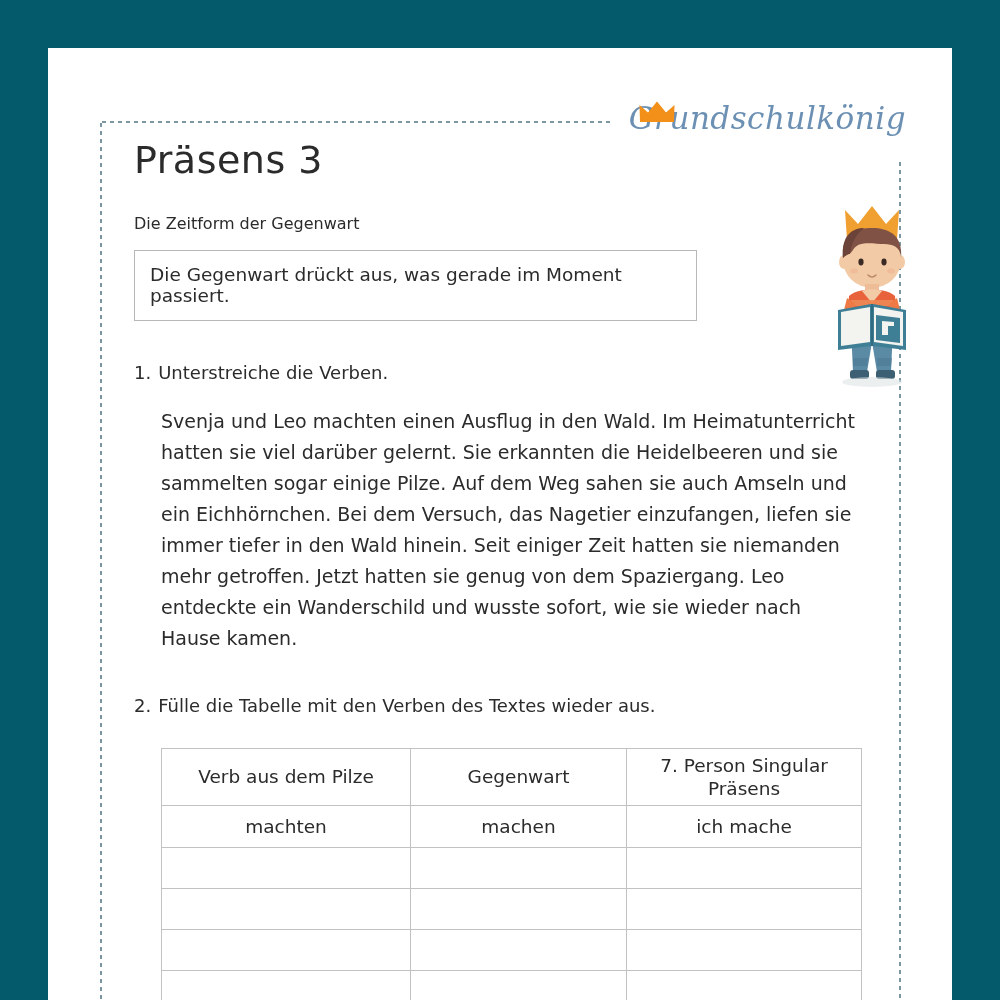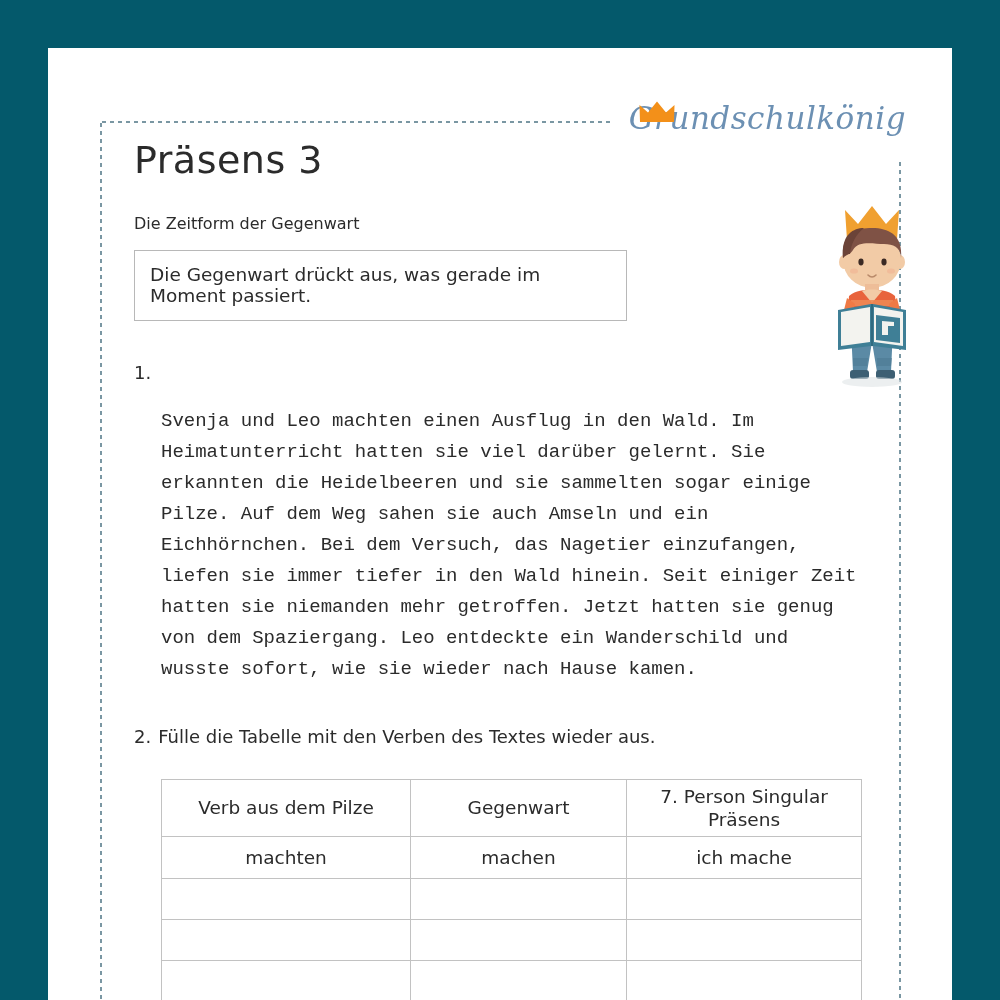--- a/index.html
+++ b/index.html
@@ -87,21 +87,21 @@
   }
 
   #subtitle {
     font-size: 16px;
     font-weight: 400;
     color: #2b2b2b;
     margin-bottom: 17px;
   }
 
   #info-box {
-    width: 493px;
+    width: 563px;
     border: 1px solid #b8b8b8;
     padding: 13px 15px 14px 15px;
     font-size: 18.5px;
     color: #2b2b2b;
     background: #fff;
   }
 
   .task {
     margin-top: 41px;
     font-size: 18px;
@@ -111,21 +111,20 @@
   .task-num { flex: none; }
 
   #story {
     margin-top: 23px;
     margin-left: 27px;
     width: 700px;
     font-size: 19px;
     line-height: 1.63;
     color: #2b2b2b;
     text-align: left;
-    font-family: Liberation Mono, monospace;
   }
 
   
   #verb-table {
     margin-top: 32px;
     margin-left: 27px;
     width: 700px;
     border-collapse: collapse;
     table-layout: fixed;
   }
@@ -221,20 +220,21 @@
 
     <h1 id="title">Präsens 3</h1>
 
     <h2 id="subtitle">Die Zeitform der Gegenwart</h2>
 
     <div id="info-box">Die Gegenwart drückt aus, was gerade im Moment passiert.</div>
 
     <div class="task">
       <div class="task-line">
         <span class="task-num">1.</span>
+        <span>Unterstreiche die Verben.</span>
       </div>
       <p id="story">Svenja und Leo machten einen Ausflug in den Wald. Im Heimatunterricht hatten sie viel darüber gelernt. Sie erkannten die Heidelbeeren und sie sammelten sogar einige Pilze. Auf dem Weg sahen sie auch Amseln und ein Eichhörnchen. Bei dem Versuch, das Nagetier einzufangen, liefen sie immer tiefer in den Wald hinein. Seit einiger Zeit hatten sie niemanden mehr getroffen. Jetzt hatten sie genug von dem Spaziergang. Leo entdeckte ein Wanderschild und wusste sofort, wie sie wieder nach Hause kamen.</p>
     </div>
 
     <div class="task">
       <div class="task-line">
         <span class="task-num">2.</span>
         <span>Fülle die Tabelle mit den Verben des Textes wieder aus.</span>
       </div>
 

